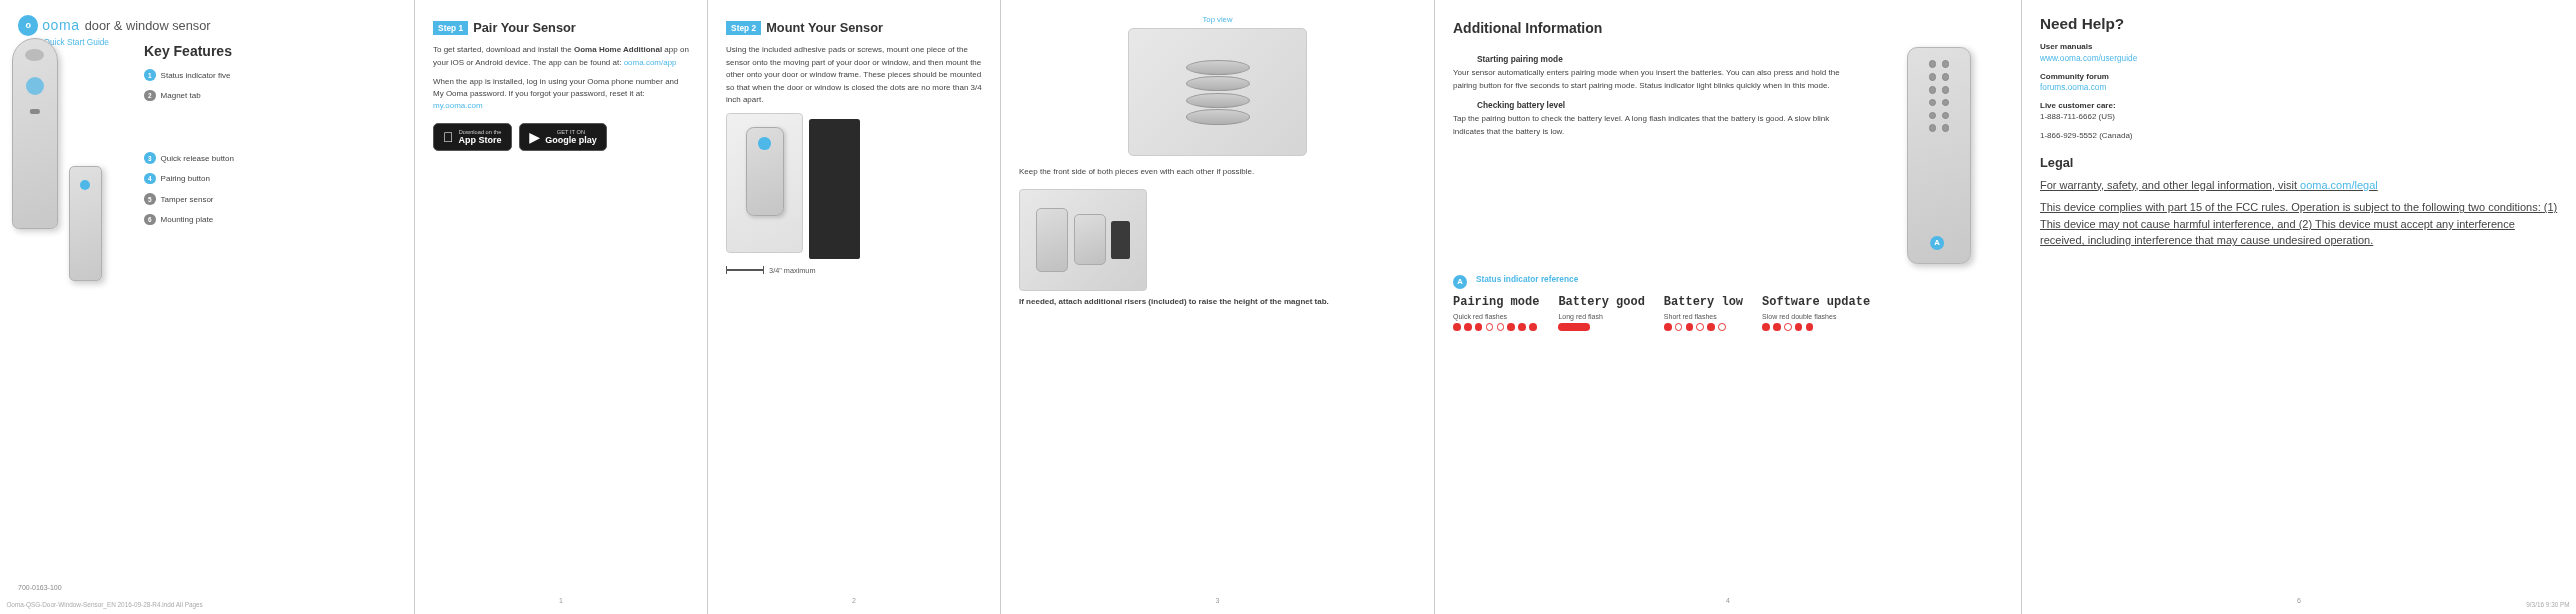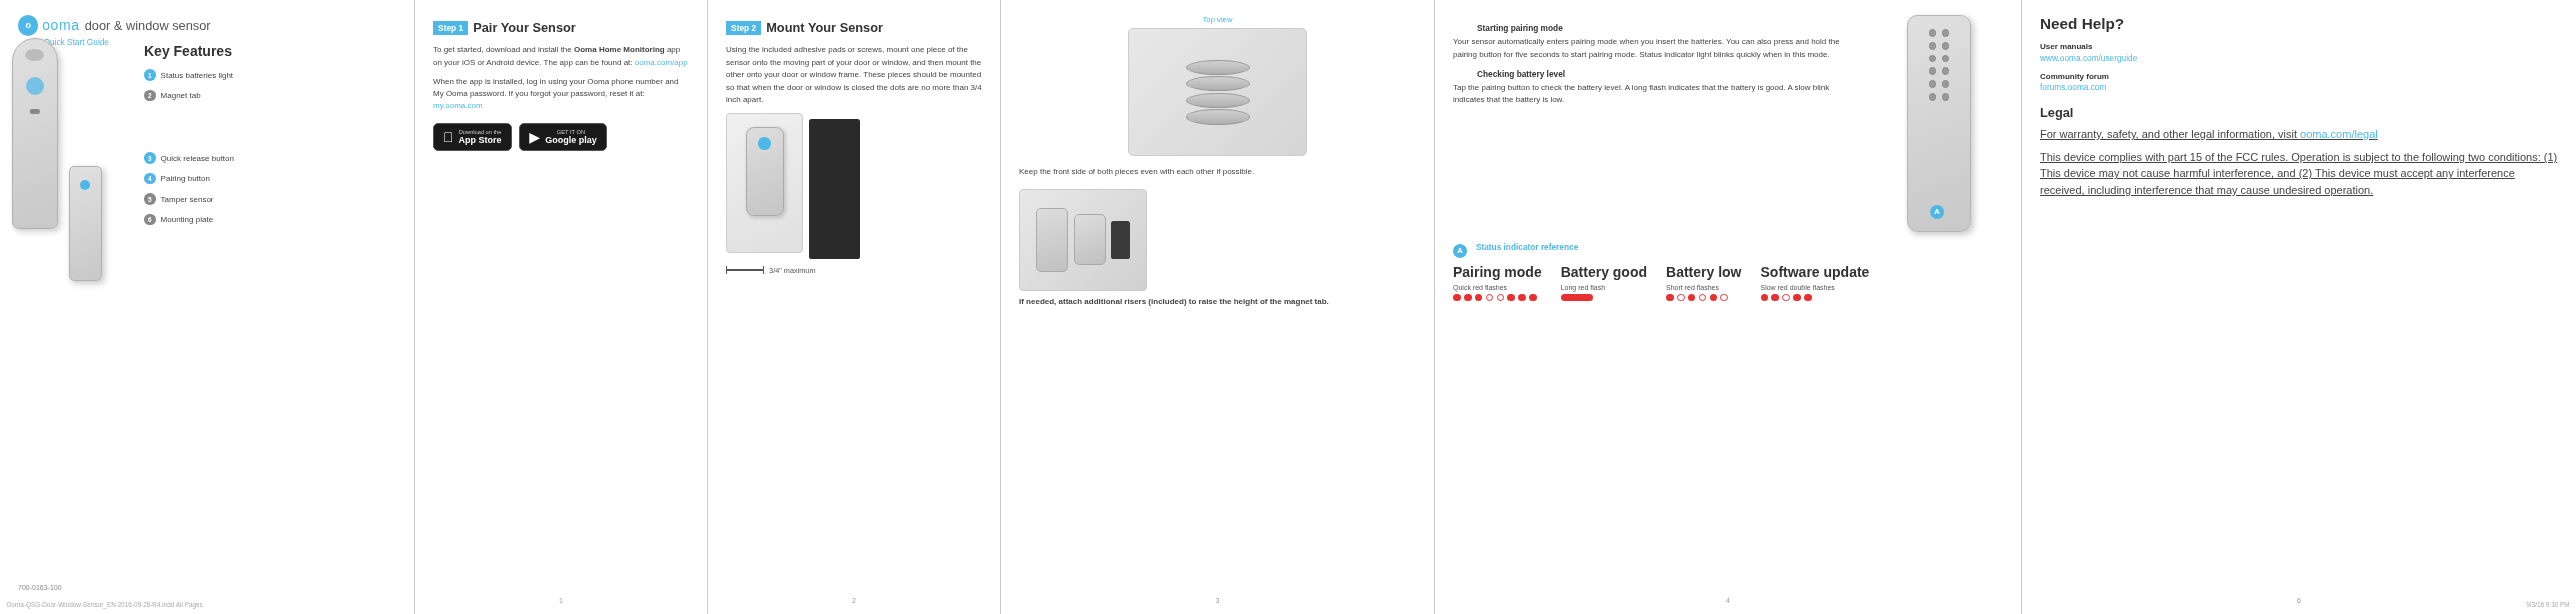--- a/index.html
+++ b/index.html
@@ -257,24 +257,25 @@
       font-weight: bold;
       color: #4db8e8;
       margin-bottom: 6.4px;
     }
 
     .status-row {
       margin-bottom: 7.7px;
     }
 
     .status-name {
-      font-size: 14px;
+      font-size: 12px;
       font-weight: bold;
       color: #333;
       margin-bottom: 4px;
+      font-family: Liberation Mono, monospace;
     }
 
     .status-desc {
       font-size: 7px;
       color: #555;
     }
 
     .dot-row {
       display: flex;
       gap: 3.2px;
@@ -485,21 +486,21 @@
       <div class="magnet-sensor">
         <div style="width:10.2px;height:10.2px;background:#4db8e8;border-radius:50%;margin:12.8px auto;"></div>
       </div>
     </div>
 
     <div style="position:absolute;left:144px;top:38px;">
       <div class="section-title">Key Features</div>
       <ul class="features-list" style="position:static;">
         <li class="feature-item">
           <div class="feature-dot">1</div>
-          <span>Status batteries light</span>
+          <span>Status indicator five</span>
         </li>
         <li class="feature-item">
           <div class="feature-dot grey">2</div>
           <span>Magnet tab</span>
         </li>
         <li class="feature-item" style="margin-top:51px;">
           <div class="feature-dot">3</div>
           <span>Quick release button</span>
         </li>
         <li class="feature-item">
@@ -521,21 +522,21 @@
     <div class="col-page-num"></div>
   </div>
 
   <div class="column col-2">
     <div class="step-heading">
       <span class="step-badge">Step 1</span>
       <span class="step-heading-text">Pair Your Sensor</span>
     </div>
 
     <p class="body-text">
-      To get started, download and install the <strong>Ooma Home Monitoring</strong> app on your iOS or Android device. The app can be found at: <a class="link">ooma.com/app</a>
+      To get started, download and install the <strong>Ooma Home Additional</strong> app on your iOS or Android device. The app can be found at: <a class="link">ooma.com/app</a>
     </p>
     <p class="body-text">
       When the app is installed, log in using your Ooma phone number and My Ooma password. If you forgot your password, reset it at: <a class="link">my.ooma.com</a>
     </p>
 
     <div class="app-buttons">
       <a class="app-btn">
         <span class="app-btn-icon"></span>
         <div class="app-btn-text">
           <span class="app-btn-small">Download on the</span>
@@ -605,20 +606,21 @@
         <div style="width:32px;height:51px;background:linear-gradient(160deg,#ddd,#c0c0c0);border-radius:5.1px;border:0.6px solid #aaa;"></div>
         <div style="width:19px;height:38px;background:#3a3a3a;border-radius:2.6px;"></div>
       </div>
       <p class="body-text">If needed, attach additional risers (included) to raise the height of the magnet tab.</p>
     </div>
 
     <div class="col-page-num">3</div>
   </div>
 
   <div class="column col-5">
+    <div class="section-title">Additional Information</div>
 
     <div style="display:flex;gap:12.8px;">
       <div style="flex:1;">
         <div class="info-title">Starting pairing mode</div>
         <p class="body-text">Your sensor automatically enters pairing mode when you insert the batteries. You can also press and hold the pairing button for five seconds to start pairing mode. Status indicator light blinks quickly when in this mode.</p>
 
         <div class="info-title">Checking battery level</div>
         <p class="body-text">Tap the pairing button to check the battery level. A long flash indicates that the battery is good. A slow blink indicates that the battery is low.</p>
       </div>
 
@@ -725,20 +727,25 @@
     <div class="need-help-item">
       <div class="need-help-label">User manuals</div>
       <a class="link">www.ooma.com/userguide</a>
     </div>
 
     <div class="need-help-item">
       <div class="need-help-label">Community forum</div>
       <a class="link">forums.ooma.com</a>
     </div>
 
+    <div class="need-help-item">
+      <div class="need-help-label">Live customer care:</div>
+      <div class="body-text">1-888-711-6662 (US)</div>
+      <div class="body-text">1-866-929-5552 (Canada)</div>
+    </div>
 
     <div class="legal-title">Legal</div>
     <p class="legal-text">
       For warranty, safety, and other legal information, visit <a class="link">ooma.com/legal</a>
     </p>
     <p class="legal-text" style="margin-top:6.4px;">This device complies with part 15 of the FCC rules. Operation is subject to the following two conditions: (1) This device may not cause harmful interference, and (2) This device must accept any interference received, including interference that may cause undesired operation.</p>
 
     <div class="col-page-num">6</div>
   </div>
 

